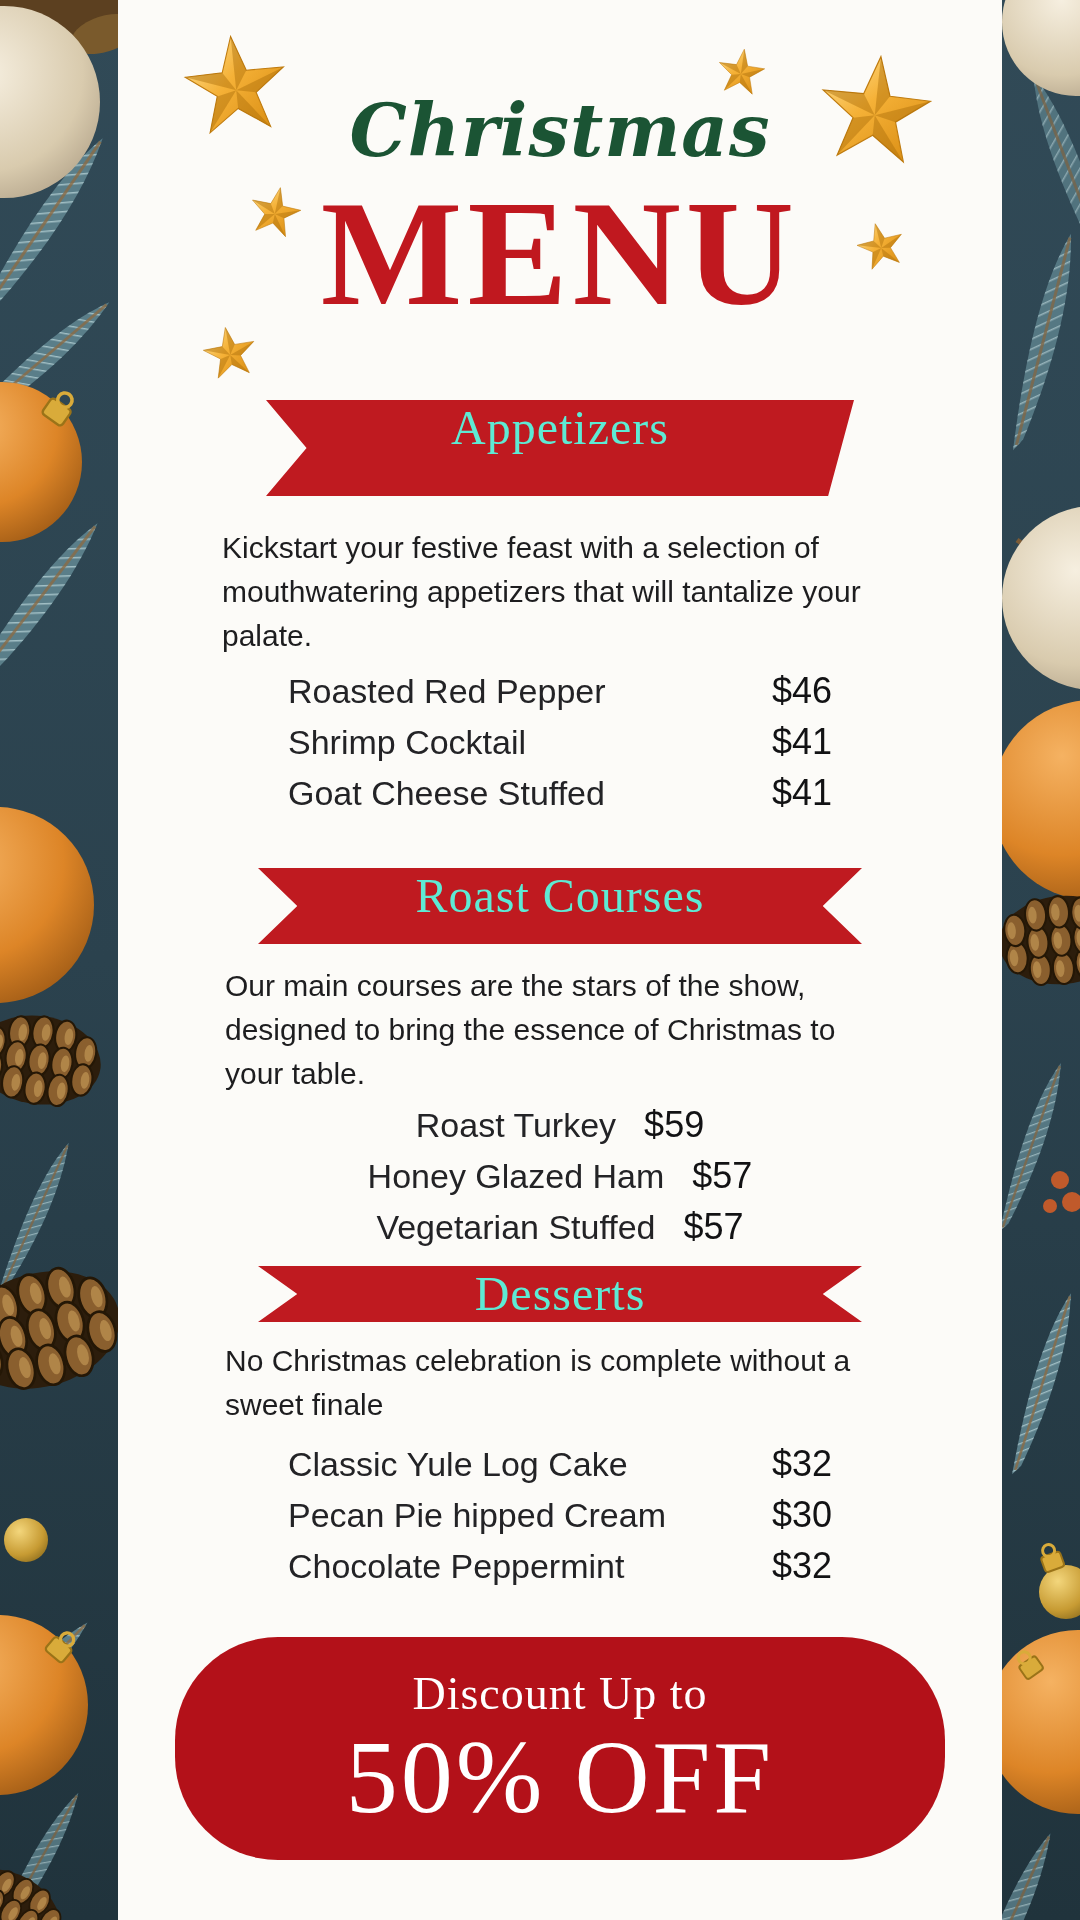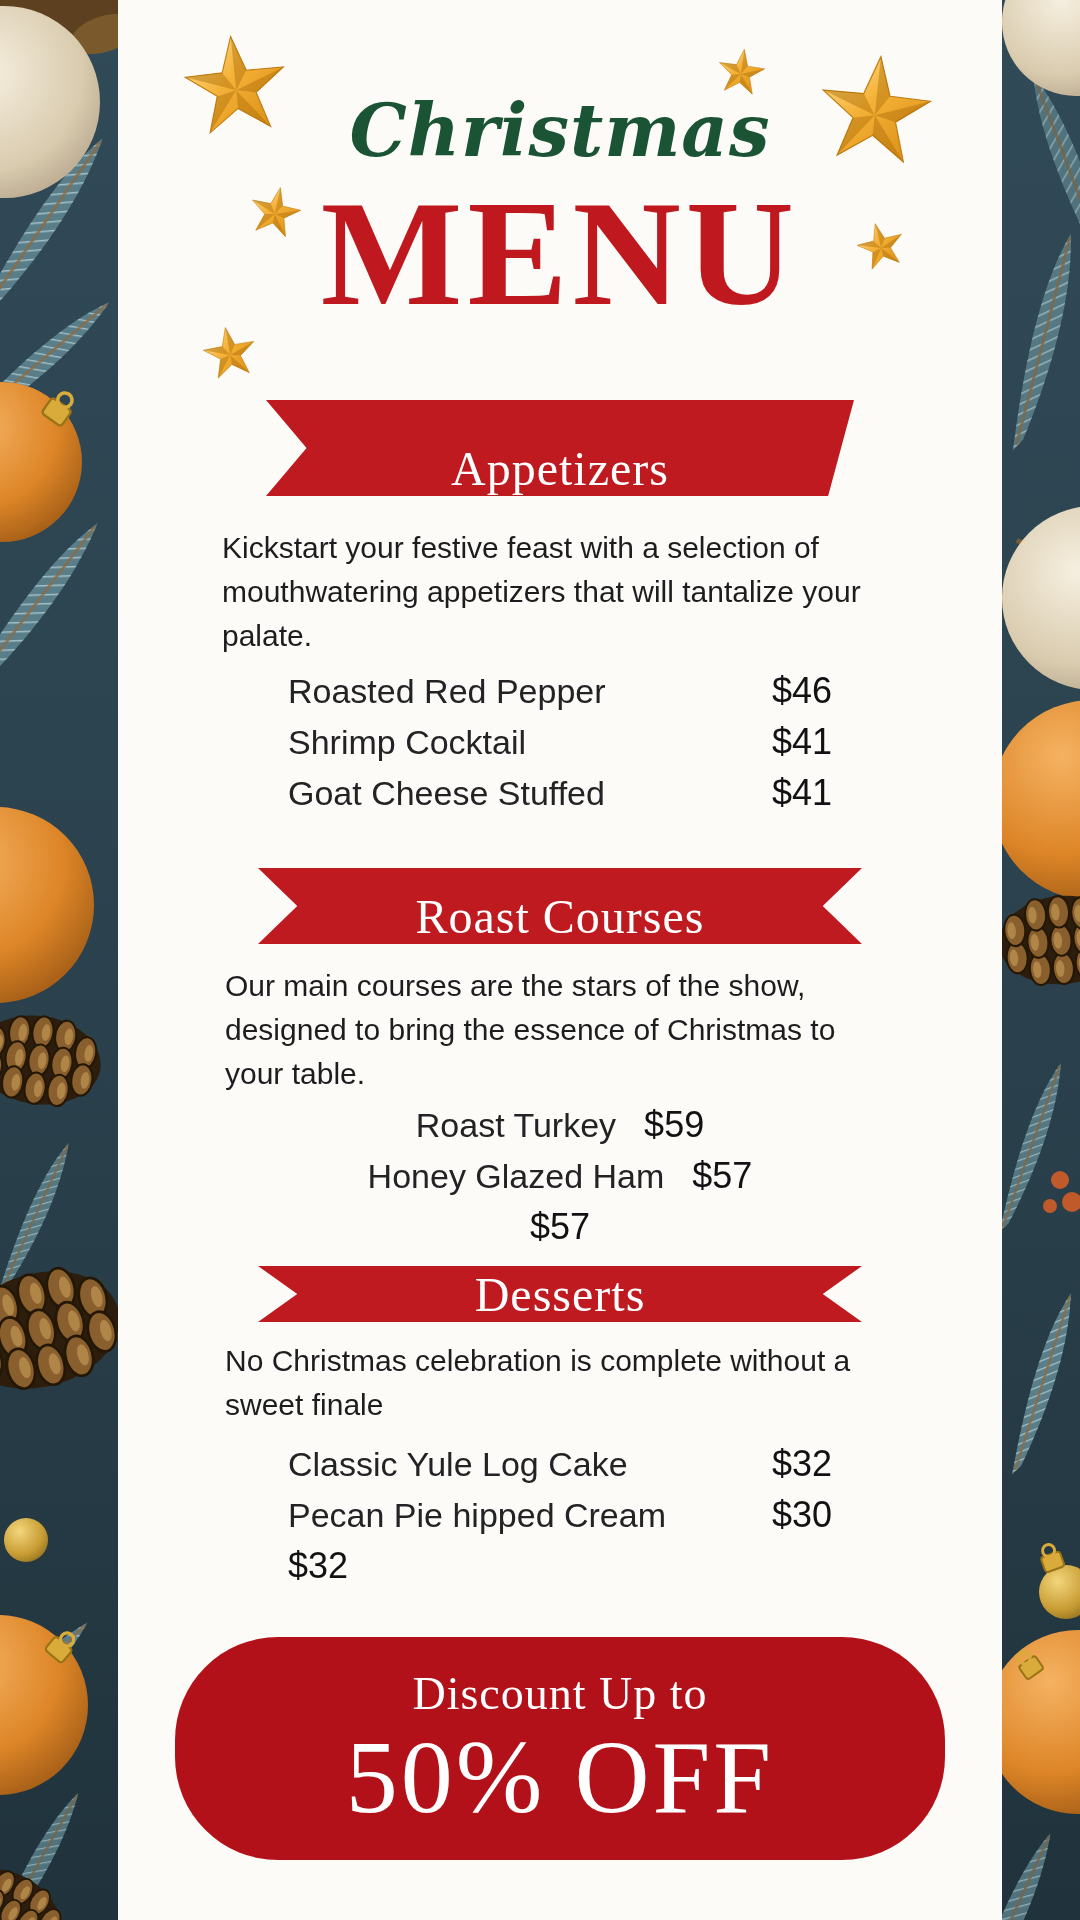--- a/index.html
+++ b/index.html
@@ -25,22 +25,22 @@
   .s1{left:182px;top:34px;width:108px;height:108px;transform:rotate(-6deg);}
   .s2{left:248px;top:186px;width:54px;height:54px;transform:rotate(12deg);}
   .s3{left:202px;top:326px;width:56px;height:56px;transform:rotate(-10deg);}
   .s4{left:716px;top:48px;width:50px;height:50px;transform:rotate(8deg);}
   .s5{left:816px;top:54px;width:118px;height:118px;transform:rotate(6deg);}
   .s6{left:856px;top:222px;width:50px;height:50px;transform:rotate(-14deg);}
   
   #sections{margin-top:72px;}
   #sections section:nth-child(2){margin-top:56px;}
   #sections section:nth-child(3){margin-top:20px;}
-  .ribbon{display:flex;align-items:flex-end;justify-content:center;margin:17px auto;
-    background:var(--ribbon-red);color:#ffffff;width:604px;height:76px;
+  .ribbon{display:flex;align-items:flex-start;justify-content:center;margin:17px auto;
+    background:var(--ribbon-red);color:#5eead4;width:604px;height:76px;
     clip-path:polygon(0 0,100% 0,93.5% 50%,100% 100%,0 100%,6.5% 50%);}
   .menu-section.first .ribbon{width:588px;height:96px;
     clip-path:polygon(0 0,100% 0,95.6% 100%,0 100%,6.9% 50%);}
   #sections section:nth-child(3) .ribbon{height:56px;}
   .ribbon-label{font-family:"Liberation Serif",serif;font-size:48px;letter-spacing:1px;}
   .section-desc{font-size:30px;line-height:44px;color:var(--text-dark);text-align:left;
     max-width:676px;margin:30px auto 0;}
   #sections section:nth-child(2) .section-desc{margin-top:20px;max-width:670px;}
   #sections section:nth-child(3) .section-desc{margin-top:16px;max-width:670px;}
   .items{width:544px;margin:12px auto 0;display:flex;flex-direction:column;row-gap:11px;}
@@ -263,20 +263,21 @@
     <span class="item-name">Roast Turkey</span>
     <span class="item-price">$59</span>
   </div>
 
   <div class="item-row">
     <span class="item-name">Honey Glazed Ham</span>
     <span class="item-price">$57</span>
   </div>
 
   <div class="item-row">
+    <span class="item-name">Vegetarian Stuffed</span>
     <span class="item-price">$57</span>
   </div>
 </div>
   </section>
 
   <section class="menu-section">
     <div class="ribbon">
       <span class="ribbon-label">Desserts</span>
     </div>
     <p class="section-desc">No Christmas celebration is complete without a sweet finale</p>
@@ -285,20 +286,21 @@
     <span class="item-name">Classic Yule Log Cake</span>
     <span class="item-price">$32</span>
   </div>
 
   <div class="item-row">
     <span class="item-name">Pecan Pie hipped Cream</span>
     <span class="item-price">$30</span>
   </div>
 
   <div class="item-row">
+    <span class="item-name">Chocolate Peppermint</span>
     <span class="item-price">$32</span>
   </div>
 </div>
   </section>
 </div>
 
     <div class="pill">
       <div class="pill-line1">Discount Up to</div>
       <div class="pill-line2">50% OFF</div>
     </div>

